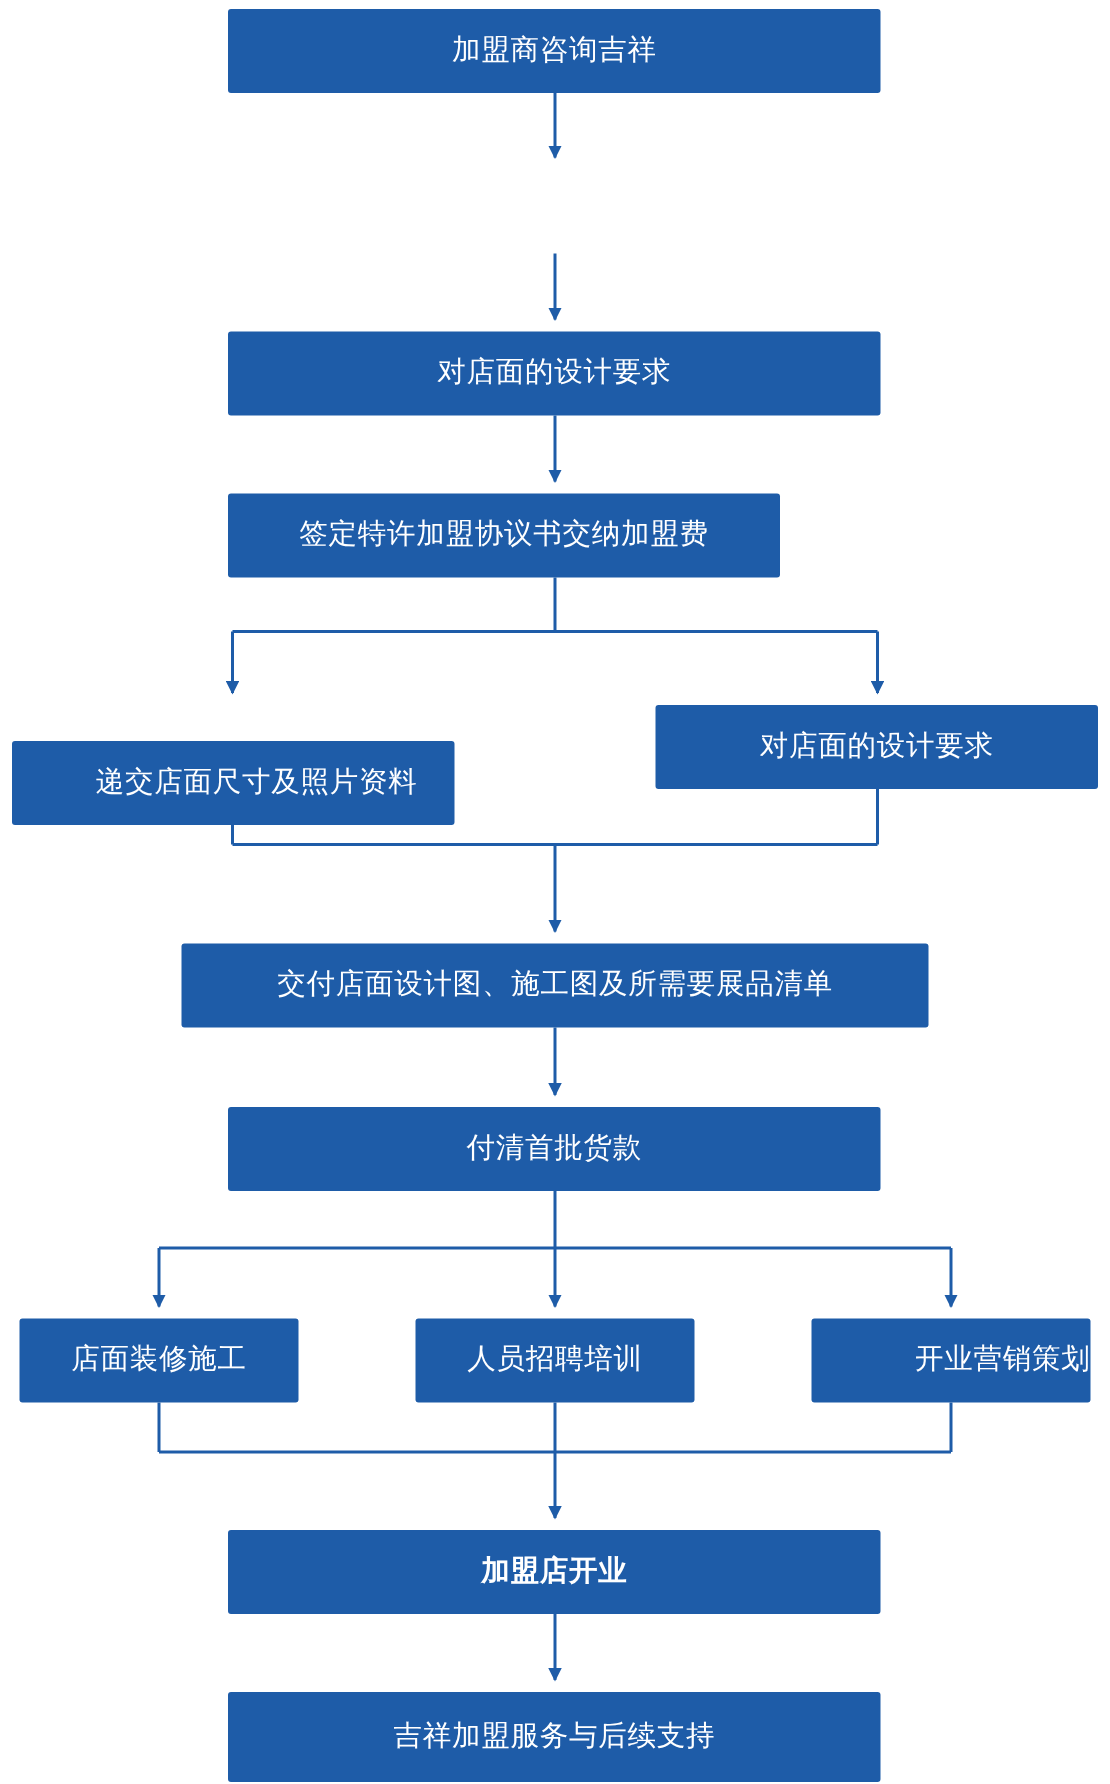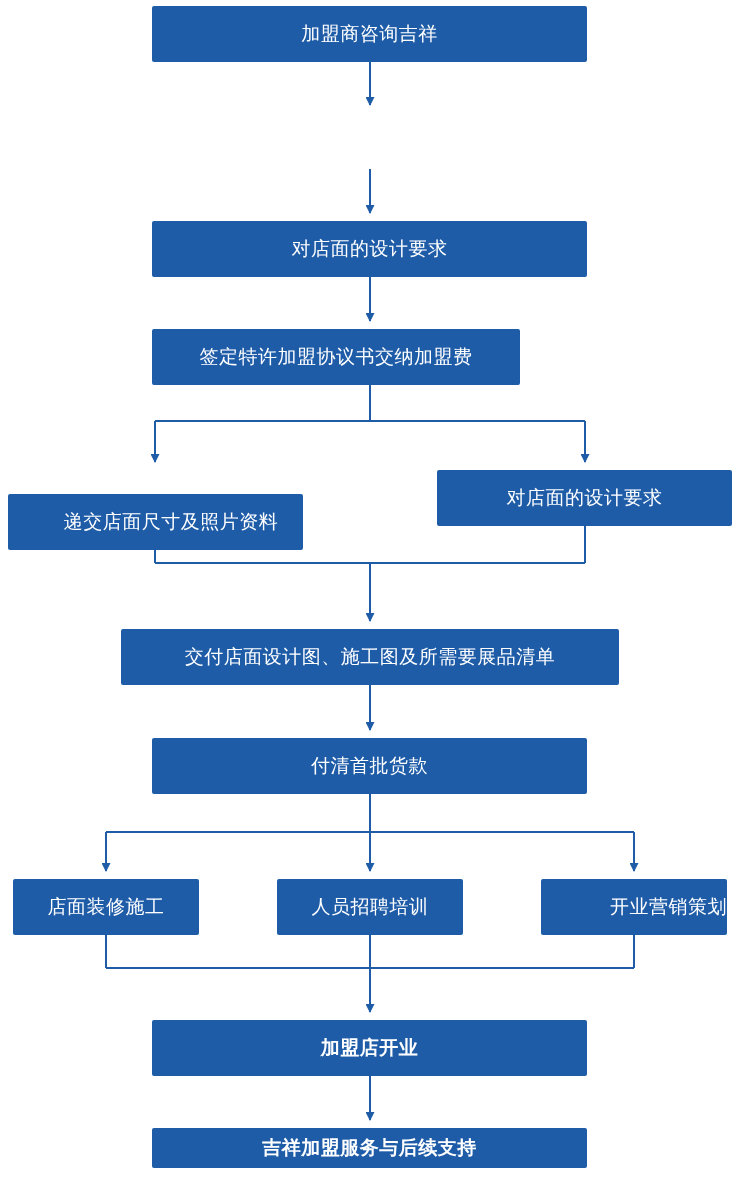--- a/index.html
+++ b/index.html
@@ -117,17 +117,17 @@
   </div>
 
   <div class="node" style="left:541px; top:879px;  width:186px; height:56px;justify-content:flex-end;">
     <span>开业营销策划</span>
   </div>
 
   <div class="node" style="left:152px; top:1020px; width:435px; height:56px;font-weight:bold;">
     <span>加盟店开业</span>
   </div>
 
-  <div class="node" style="left:152px; top:1128px; width:435px; height:40px;font-weight:bold;">
+  <div class="node" style="left:152px; top:1128px; width:435px; height:60px;">
     <span>吉祥加盟服务与后续支持</span>
   </div>
 
 </div>
 
 </body></html>

